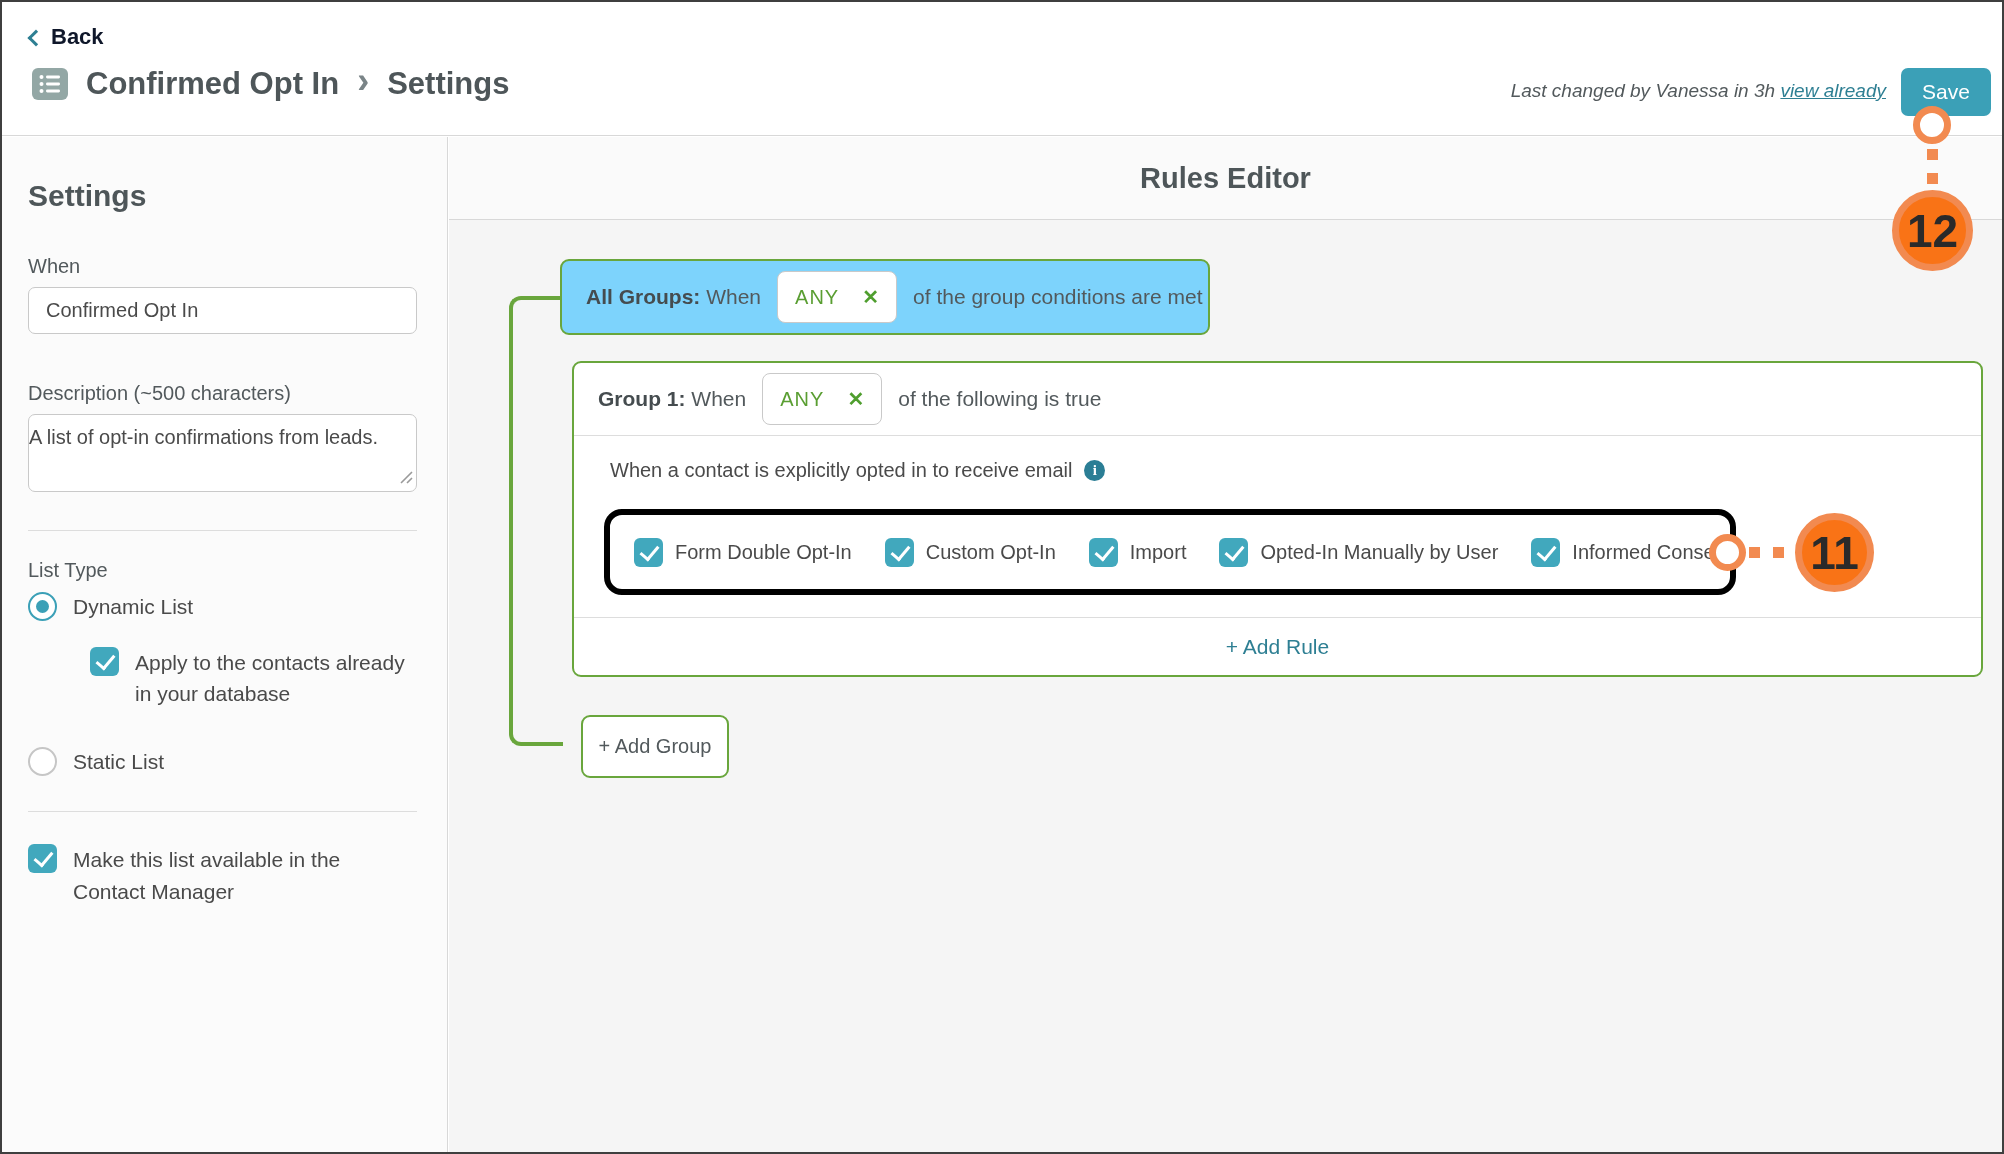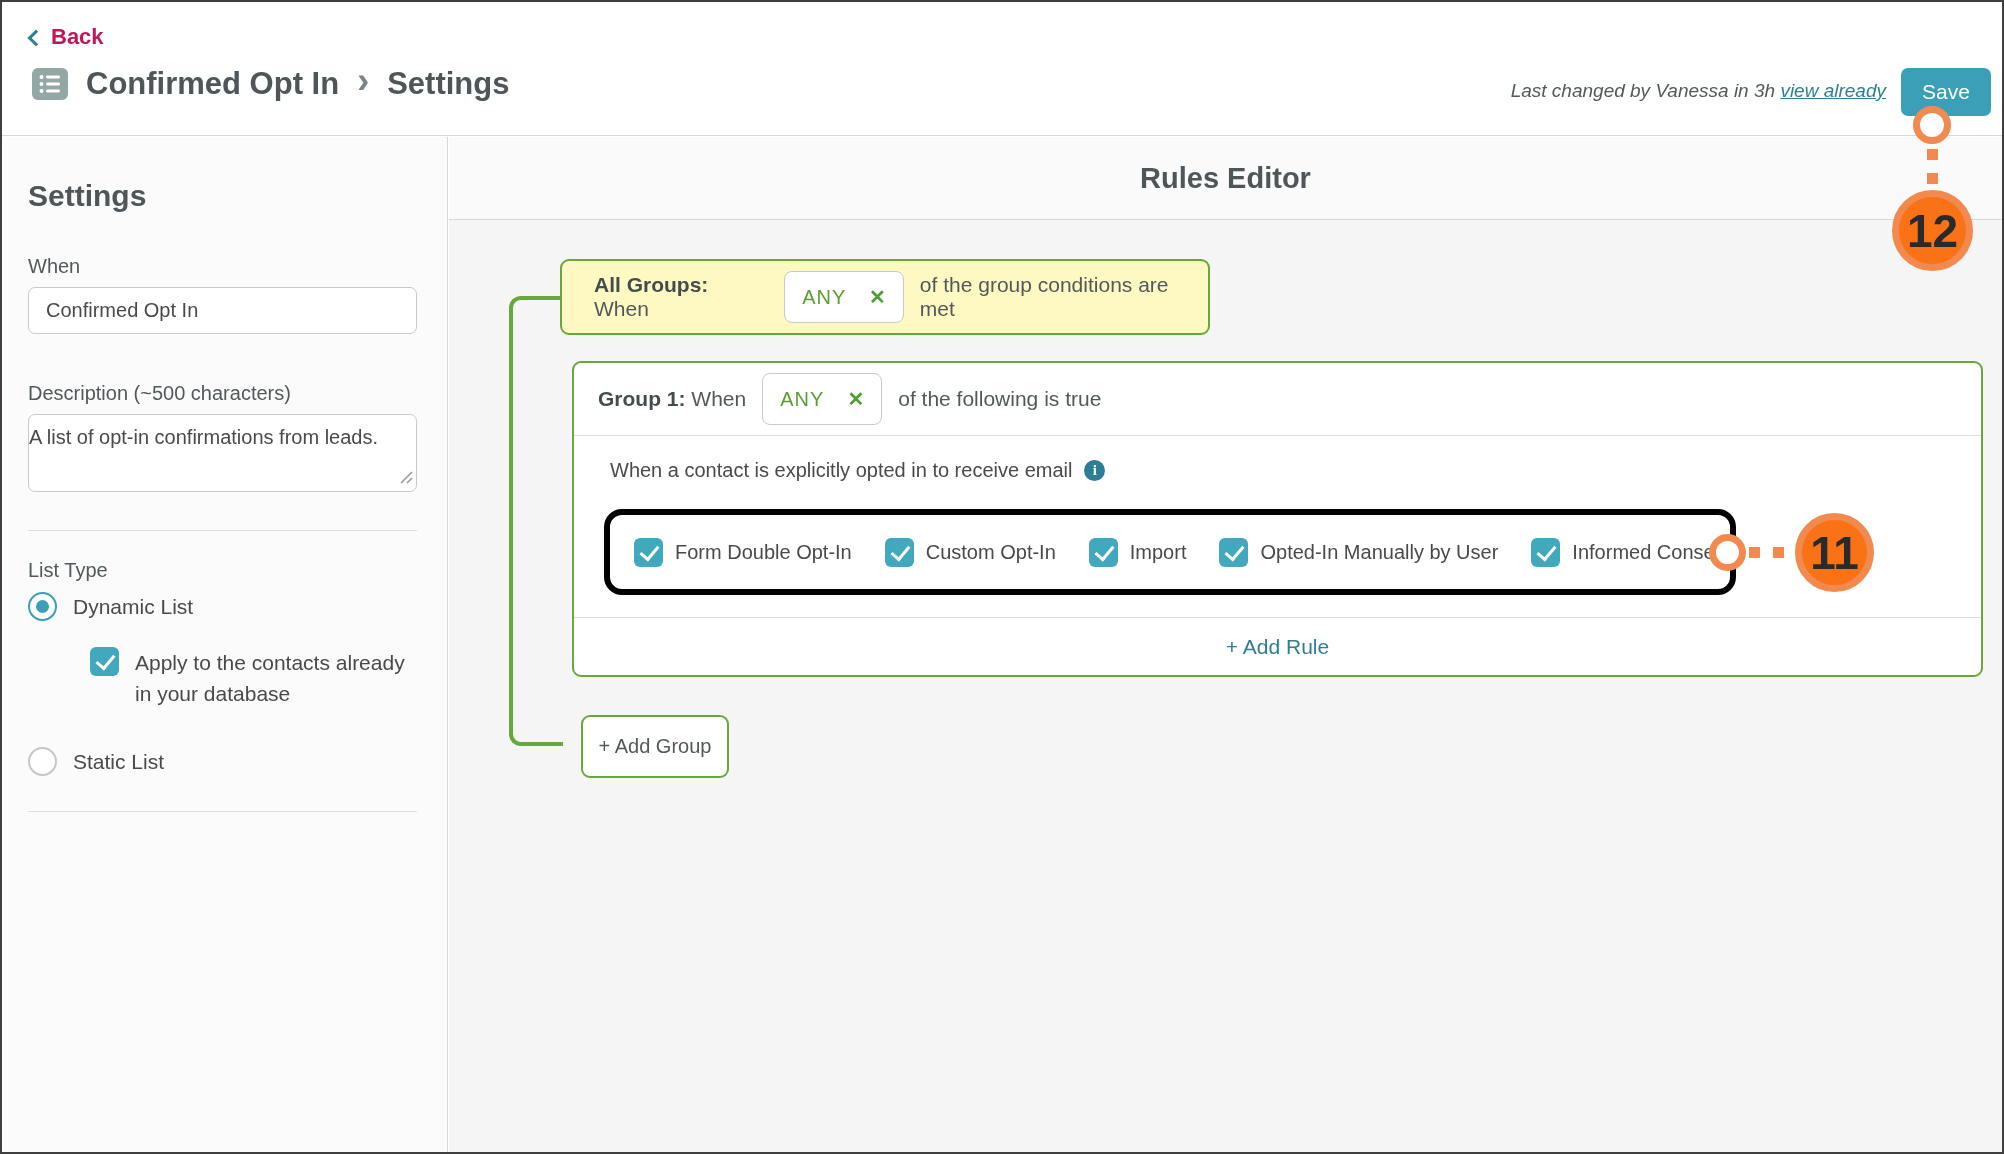--- a/index.html
+++ b/index.html
@@ -4,21 +4,21 @@
 <style>
   * { margin:0; padding:0; box-sizing:border-box; }
   body { background:#e8e8e8; font-family:"Liberation Sans", sans-serif; }
   .page { position:relative; width:2004px; height:1154px; background:#fff;
           border:2px solid #3f3f3f; overflow:hidden; }
 
   
   .topbar { position:absolute; left:0; top:0; right:0; height:134px; background:#fff;
             border-bottom:1px solid #d8d8d8; z-index:2; }
   .back-link { position:absolute; left:28px; top:22px; display:flex; align-items:center; gap:9px;
-               color:#be185d; font-size:22px; font-weight:bold; cursor:pointer; }
+               color:#0f172a; font-size:22px; font-weight:bold; cursor:pointer; }
   .back-chev { width:12px; height:12px; border-left:3px solid #2e7f93; border-bottom:3px solid #2e7f93;
                transform:rotate(45deg); margin-top:1px; }
   .crumb-row { position:absolute; left:30px; top:64px; display:flex; align-items:center; gap:18px; }
   .list-icon { width:36px; height:32px; background:#93a7a5; border-radius:6px; display:flex;
                align-items:center; justify-content:center; }
   .crumb-title { font-size:31px; font-weight:bold; color:#4e5659; }
   .crumb-chev { font-size:36px; color:#7a8487; font-weight:bold; line-height:0.8; padding-bottom:6px; }
   .topbar-meta { position:absolute; right:116px; top:78px; font-size:19px; font-style:italic;
                  color:#52595c; white-space:nowrap; }
   .view-history { color:#2e7f93; text-decoration:underline; cursor:pointer; }
@@ -52,23 +52,23 @@
   .main { position:absolute; left:447px; top:135px; right:0; bottom:0; background:#f5f5f5; }
   .main-header { height:83px; background:#fafafa; border-bottom:1px solid #d8d8d8; display:flex;
                  align-items:center; justify-content:center; }
   .main-title { font-size:29px; font-weight:bold; color:#4e5659; }
   .canvas { position:absolute; left:0; top:84px; right:0; bottom:0; }
 
   .connector { position:absolute; left:60px; top:75px; width:54px; height:450px;
                border-left:4px solid #69a63c; border-top:4px solid #69a63c; border-bottom:4px solid #69a63c;
                border-radius:12px 0 0 12px; }
 
-  .all-groups-box { position:absolute; left:111px; top:38px; width:650px; height:76px; background:#fef9c3;
+  .all-groups-box { position:absolute; left:111px; top:38px; width:650px; height:76px; background:#7dd3fc;
                     border:2px solid #69a63c; border-radius:9px; display:flex; align-items:center;
-                    padding-left:32px; gap:16px; }
+                    padding-left:24px; gap:16px; }
   .rule-sentence { font-size:21px; color:#52595c; }
   .rule-sentence b { color:#454c4f; }
   .any-pill { width:120px; height:52px; background:#fff; border:1px solid #c9c9c9; border-radius:8px;
               display:flex; align-items:center; justify-content:space-between; padding:0 17px; cursor:pointer; }
   .any-text { color:#5a9e32; font-size:20px; letter-spacing:1px; }
   .any-x { color:#4f9e2e; font-size:20px; font-weight:bold; }
 
   .group-box { position:absolute; left:123px; top:140px; width:1411px; height:316px; background:#fff;
                border:2px solid #69a63c; border-radius:9px; }
   .group-header { height:73px; border-bottom:1px solid #ddd; display:flex; align-items:center;
@@ -165,20 +165,24 @@
       <span class="opt-label" style="width:290px;">Apply to the contacts already in your database</span>
     </div>
 
     <div class="opt-row" style="margin-top:36px; align-items:center;">
       <span class="radio off"></span>
       <span class="opt-label">Static List</span>
     </div>
 
     <hr class="side-divider">
 
+    <div class="opt-row" style="margin-top:32px;">
+      <span class="cbx"></span>
+      <span class="opt-label" style="width:330px;">Make this list available in the Contact Manager</span>
+    </div>
   </div>
 
   <div class="main">
     <div class="main-header">
       <span class="main-title">Rules Editor</span>
     </div>
 
     <div class="canvas">
 
       <div class="connector"></div>

